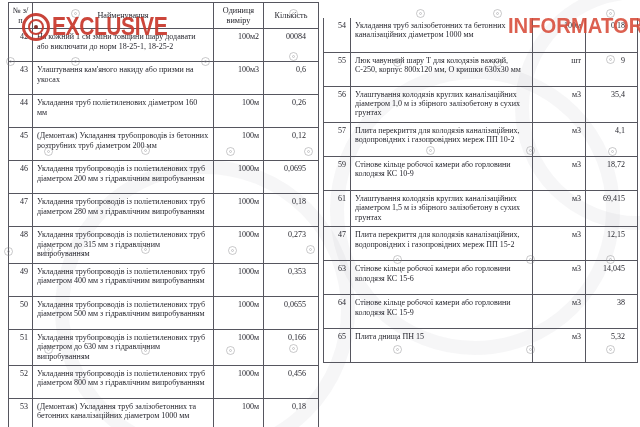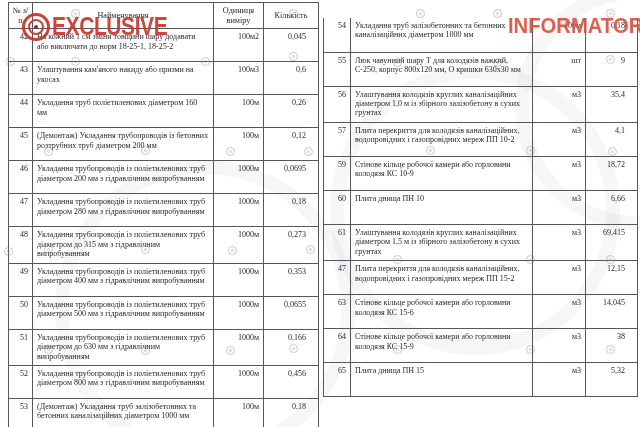--- a/index.html
+++ b/index.html
@@ -136,21 +136,21 @@
         <th>Найменування</th>
         <th>Одиниця виміру</th>
         <th>Кількість</th>
       </tr>
     </thead>
     <tbody>
         <tr>
           <td class="c-num">42</td>
           <td class="c-name">На кожний 1 см зміни товщини шару додавати або виключати до норм 18-25-1, 18-25-2</td>
           <td class="c-unit">100м2</td>
-          <td class="c-qty">0,045</td>
+          <td class="c-qty">00084</td>
         </tr>
         <tr>
           <td class="c-num">43</td>
           <td class="c-name">Улаштування кам'яного накиду або призми на укосах</td>
           <td class="c-unit">100м3</td>
           <td class="c-qty">0,6</td>
         </tr>
         <tr>
           <td class="c-num">44</td>
           <td class="c-name">Укладання труб поліетиленових діаметром 160 мм</td>
@@ -246,26 +246,20 @@
           <td class="c-num">57</td>
           <td class="c-name">Плита перекриття для колодязів каналізаційних, водопровідних і газопровідних мереж ПП 10-2</td>
           <td class="c-unit">м3</td>
           <td class="c-qty">4,1</td>
         </tr>
         <tr>
           <td class="c-num">59</td>
           <td class="c-name">Стінове кільце робочої камери або горловини колодязя КС 10-9</td>
           <td class="c-unit">м3</td>
           <td class="c-qty">18,72</td>
-        </tr>
-        <tr>
-          <td class="c-num">60</td>
-          <td class="c-name">Плита днища ПН 10</td>
-          <td class="c-unit">м3</td>
-          <td class="c-qty">6,66</td>
         </tr>
         <tr>
           <td class="c-num">61</td>
           <td class="c-name">Улаштування колодязів круглих каналізаційних діаметром 1,5 м із збірного залізобетону в сухих грунтах</td>
           <td class="c-unit">м3</td>
           <td class="c-qty">69,415</td>
         </tr>
         <tr>
           <td class="c-num">47</td>
           <td class="c-name">Плита перекриття для колодязів каналізаційних, водопровідних і газопровідних мереж ПП 15-2</td>

